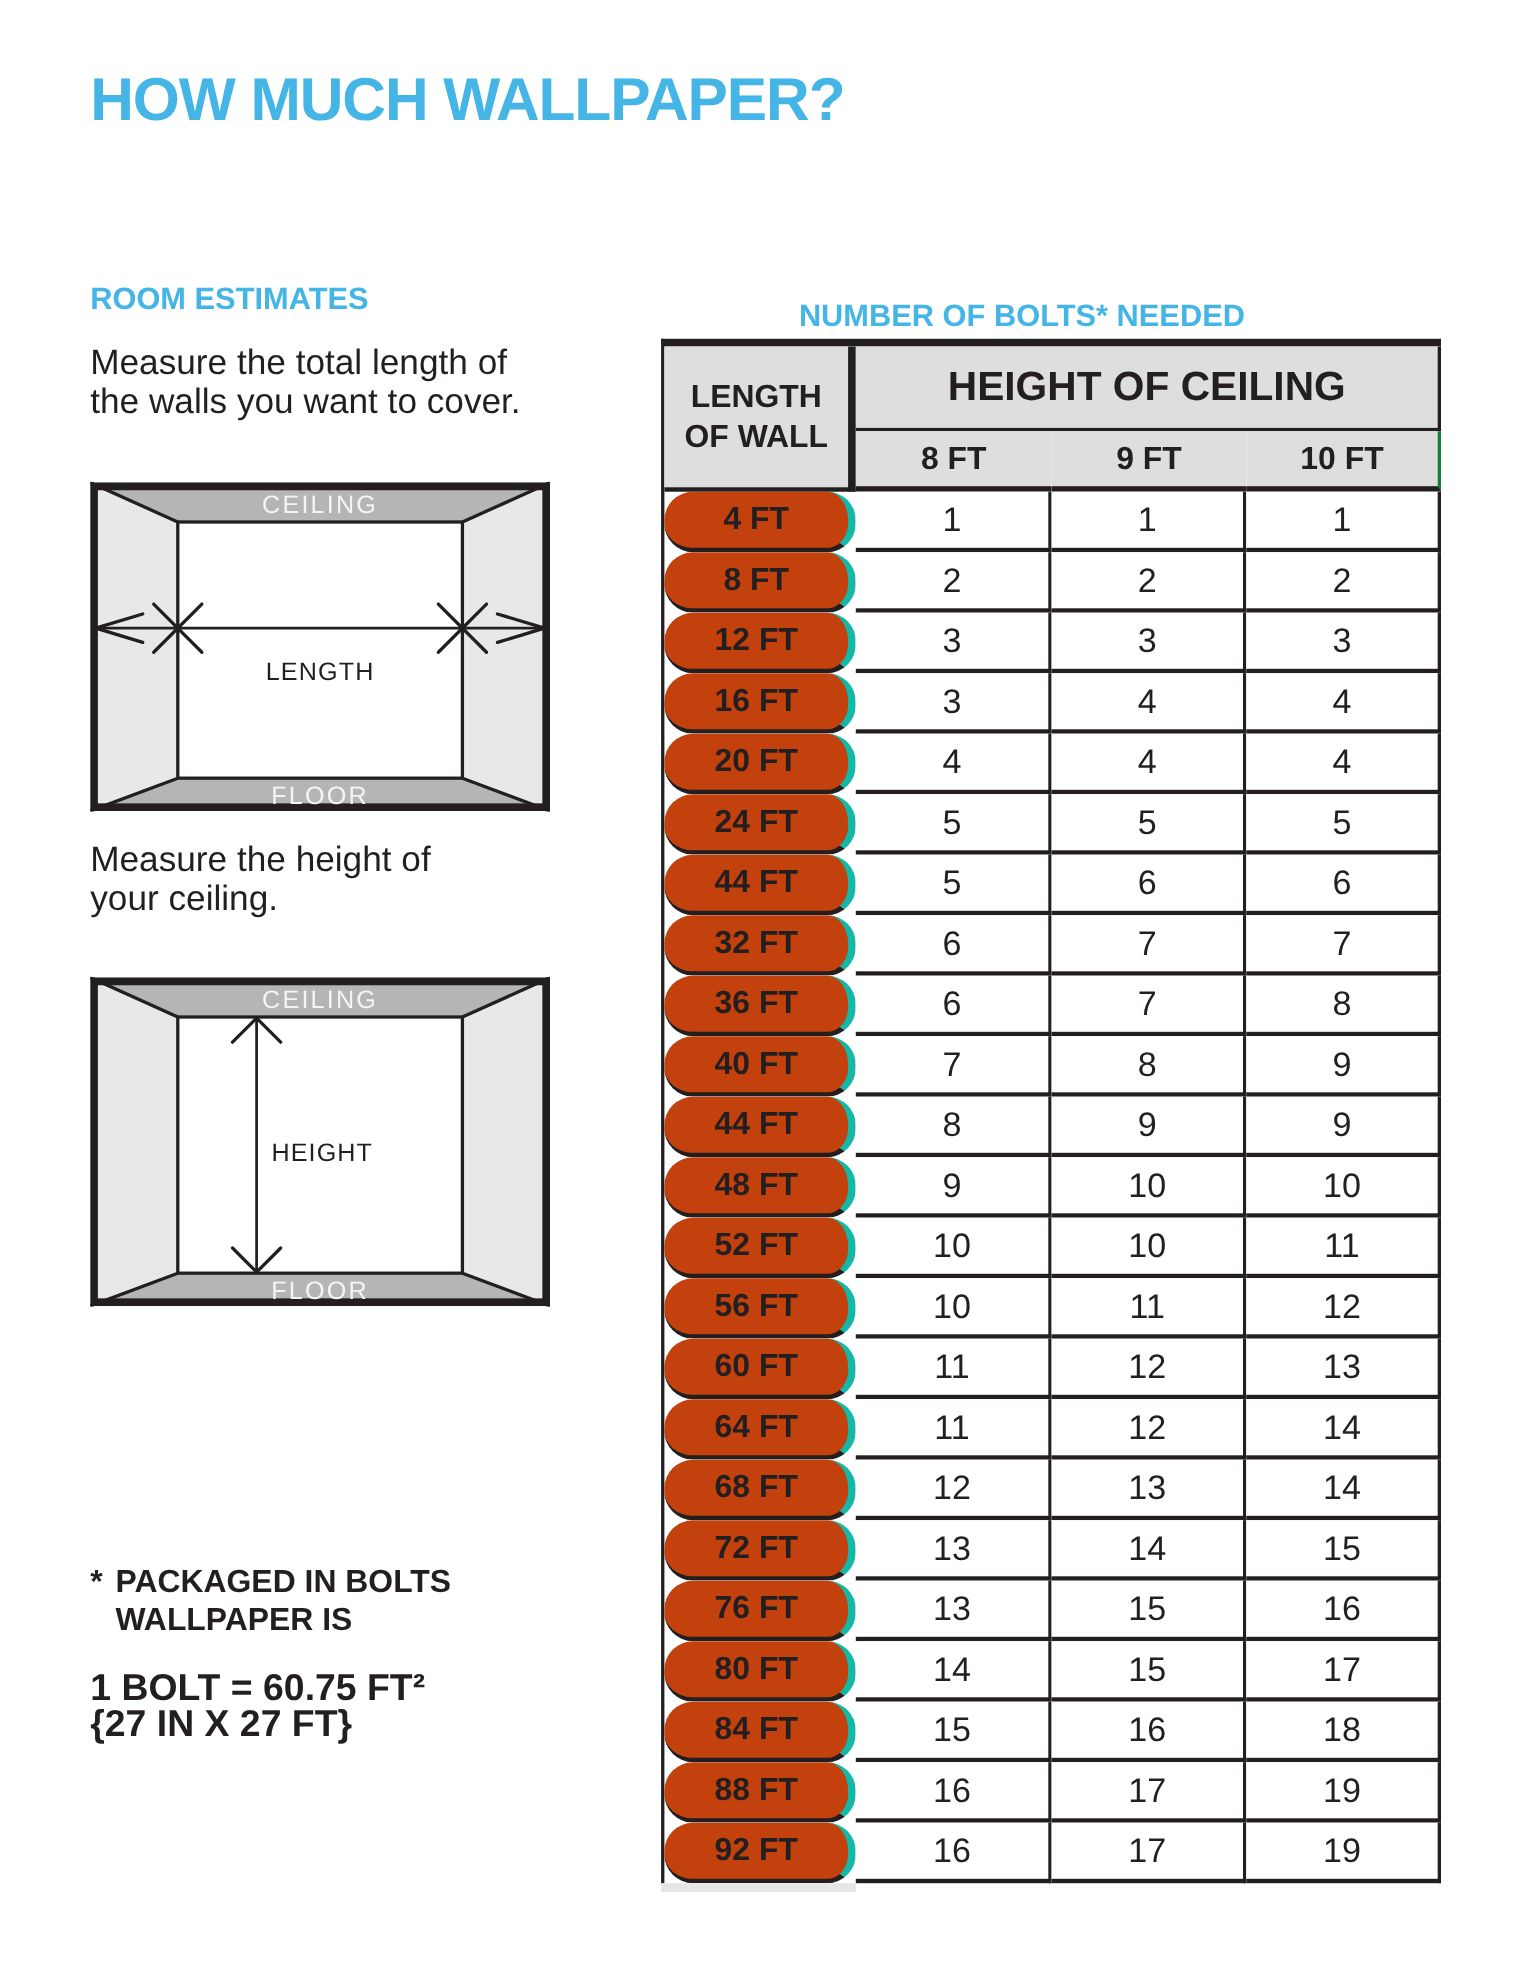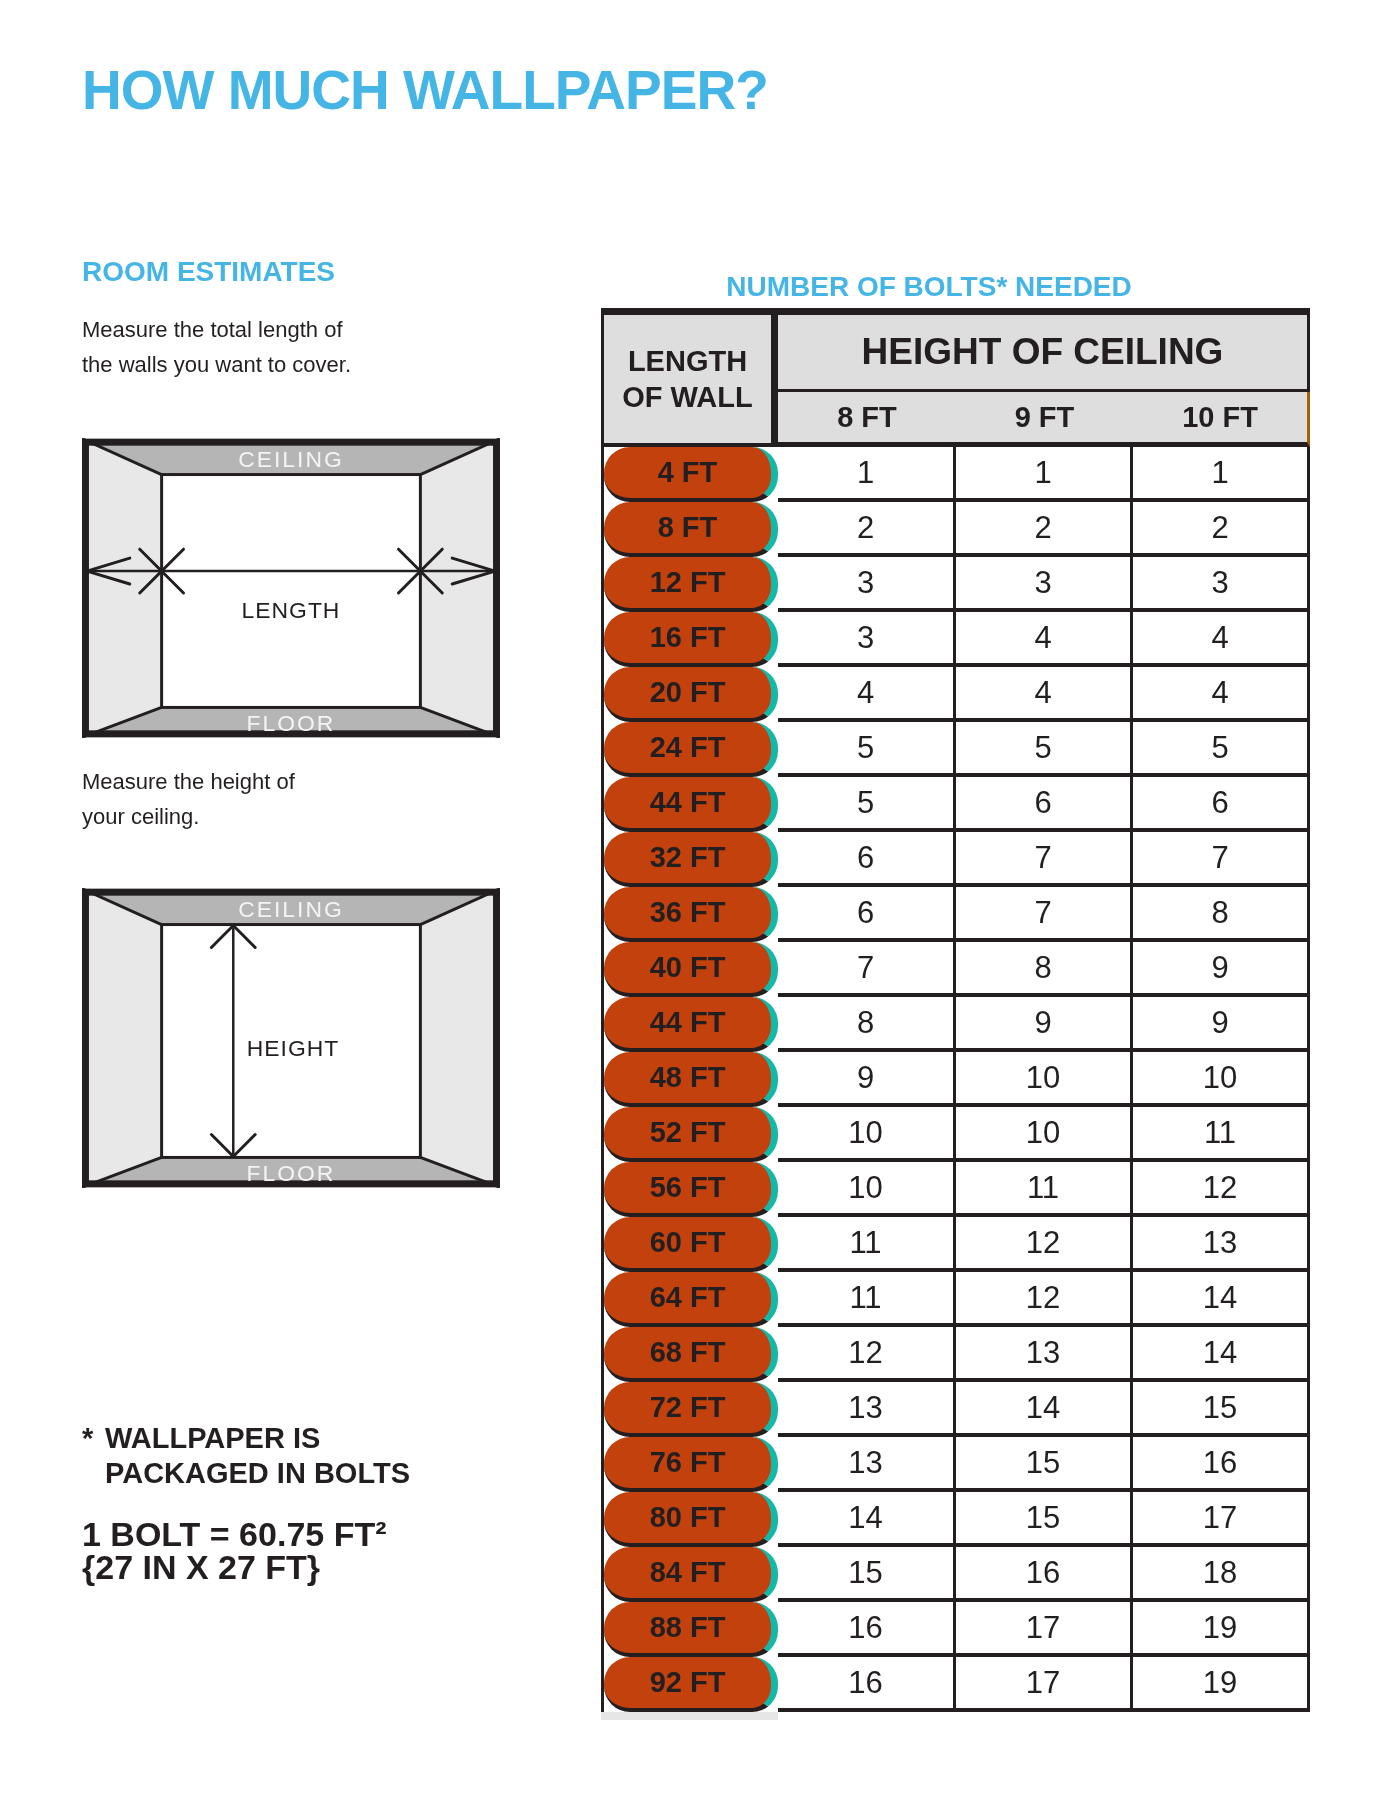--- a/index.html
+++ b/index.html
@@ -9,21 +9,21 @@
     overflow:hidden;
   }
   .abs{position:absolute;}
   #page-title{
     left:82px;top:58px;font-size:55px;font-weight:bold;color:#45B5E6;
     letter-spacing:-1px;white-space:nowrap;
   }
   .section-heading{
     font-size:28px;font-weight:bold;color:#45B5E6;white-space:nowrap;
   }
-  .body-copy{font-size:22px;line-height:35px;color:#231F20;}
+  .body-copy{font-size:32px;line-height:35px;color:#231F20;}
   #room-estimates-heading{left:82px;top:256px;}
   #intro-length{left:82px;top:312px;}
   #intro-height{left:82px;top:764px;}
   #intro-chart{left:82px;top:1220px;}
   .room-svg{left:82px;top:438px;width:418px;height:300px;}
   #room-diagram-height{top:888px;}
   #footnote{
     left:82px;top:1421px;font-size:29px;font-weight:bold;line-height:35px;
     padding-left:23px;position:absolute;
   }
@@ -51,21 +51,21 @@
   }
   .group-cell{
     grid-row:1;grid-column:2/5;background:#DEDEDE;
     border-bottom:3px solid #231F20;border-right:3px solid #231F20;
     font-size:37px;font-weight:bold;
   }
   .sub-cell{
     grid-row:2;background:#DEDEDE;border-bottom:5px solid #231F20;
     font-size:29px;font-weight:bold;
   }
-  .sub-cell.last{border-right:3px solid #a16207;}
+  .sub-cell.last{border-right:3px solid #15803d;}
   .label-cell{
     background:#c2410c;border-right:7px solid #14b8a6;
     border-bottom:4px solid #231F20;font-size:29px;font-weight:bold;border-radius:26px;
   }
   .value-cell{
     background:#ffffff;border-right:3px solid #231F20;
     border-bottom:4px solid #231F20;font-size:31px;font-weight:normal;
   }
   #table-bottom-shadow{
     left:601px;top:1712px;width:177px;height:8px;background:#D8D8D8;opacity:.65;
@@ -137,22 +137,22 @@
     <line x1="152" y1="269" x2="174" y2="247"></line>
   </g>
   <text class="svg-dim-label" x="212" y="168" text-anchor="middle" font-size="23" letter-spacing="1" fill="#231F20">HEIGHT</text>
 </svg>
 
 <div class="abs body-copy" id="intro-chart">
 </div>
 
 <div id="footnote">
   <span class="marker">*</span>
+  <div>PACKAGED IN BOLTS</div>
   <div>WALLPAPER IS</div>
-  <div>PACKAGED IN BOLTS</div>
 </div>
 
 <div class="abs" id="bolt-info">
   <div>1 BOLT = 60.75 FT²</div>
   <div>{27 IN X 27 FT}</div>
 </div>
 
 <div class="abs section-heading" id="table-heading">NUMBER OF BOLTS* NEEDED</div>
 
 <div class="abs" id="bolts-table">

